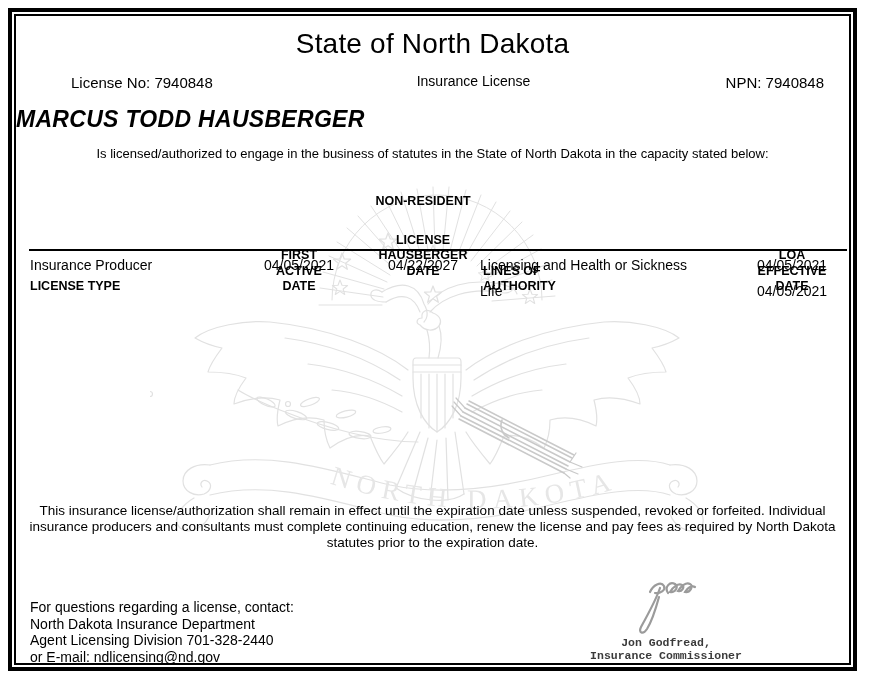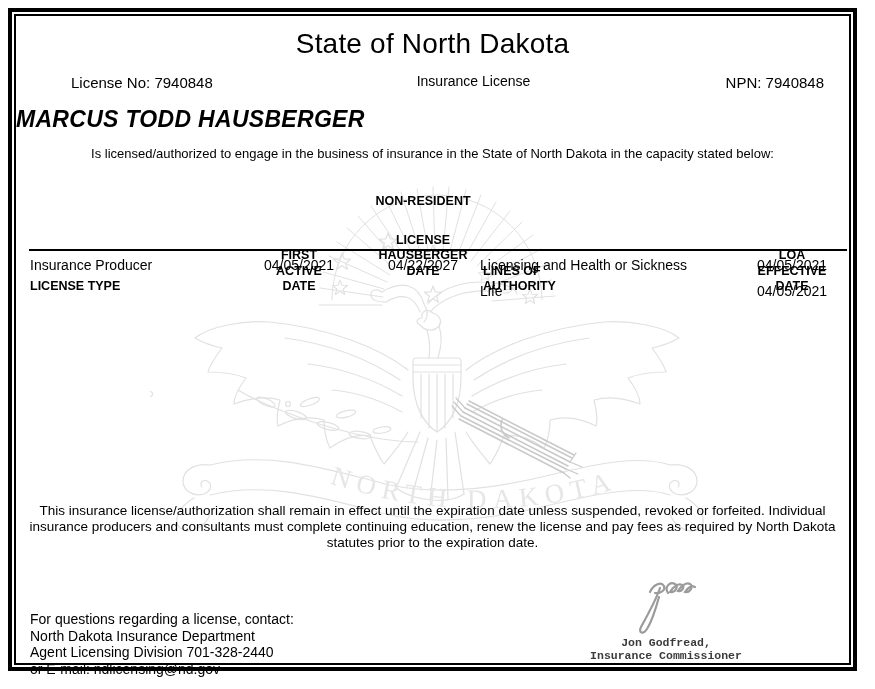--- a/index.html
+++ b/index.html
@@ -32,21 +32,21 @@
   .nonres{margin-bottom:8px;}
   .col4pad{padding-left:4px;}
   .tbody{position:absolute;top:237px;left:13px;right:2px;font-size:14px;line-height:25.5px;}
   .trow{display:grid;grid-template-columns:202px 136px 112px 258px 1fr;}
   .c-center{text-align:center;}
   .c-left{padding-left:1px;}
 
   .notice{position:absolute;top:487px;left:0;width:100%;margin:0;padding:0 8px;
           box-sizing:border-box;text-align:center;font-size:13.5px;line-height:16.2px;}
 
-  .contact{position:absolute;top:595px;left:14px;font-size:14px;line-height:16.5px;}
+  .contact{position:absolute;top:583px;left:14px;font-size:14px;line-height:16.5px;}
 
   .sig-block{position:absolute;top:562px;left:550px;width:200px;text-align:center;}
   .sig-scribble{display:block;margin:0 auto;width:80px;height:58px;}
   .sig-text{font-family:"Liberation Mono","DejaVu Sans Mono",monospace;
             font-size:11.5px;line-height:13px;color:#3b3b3b;font-weight:700;}
 </style>
 </head>
 <body>
 
 <div class="page">
@@ -145,21 +145,21 @@
 
         <div class="layer">
 
           <div class="doc-title">State of North Dakota</div>
           <div class="info-row">
             <span class="info-left">License No: 7940848</span>
             <span class="info-center">Insurance License</span>
             <span class="info-right">NPN: 7940848</span>
           </div>
           <div class="licensee">MARCUS TODD HAUSBERGER</div>
-          <div class="auth-line">Is licensed/authorized to engage in the business of insurance in the State of North Dakota in the capacity stated below:</div>
+          <div class="auth-line">Is licensed/authorized to engage in the business of statutes in the State of North Dakota in the capacity stated below:</div>
 
           <div class="thead">
             <div class="hcell h-left">LICENSE TYPE</div>
             <div class="hcell h-center">FIRST
 ACTIVE
 DATE</div>
             <div class="hcell h-center">
               <div class="nonres">NON-RESIDENT</div>
               <div>LICENSE
 HAUSBERGER

